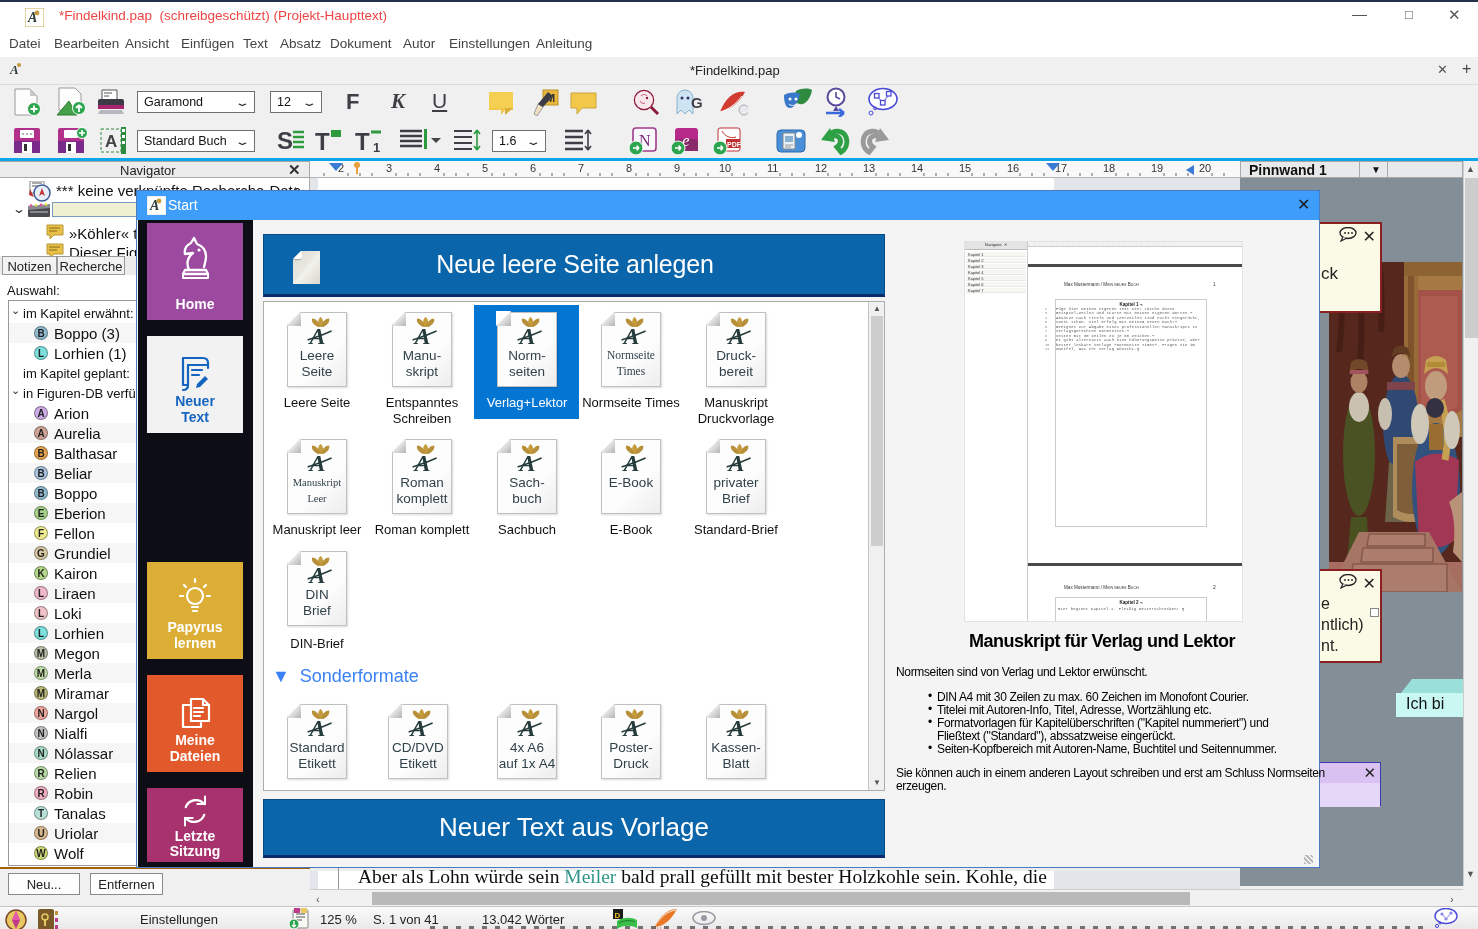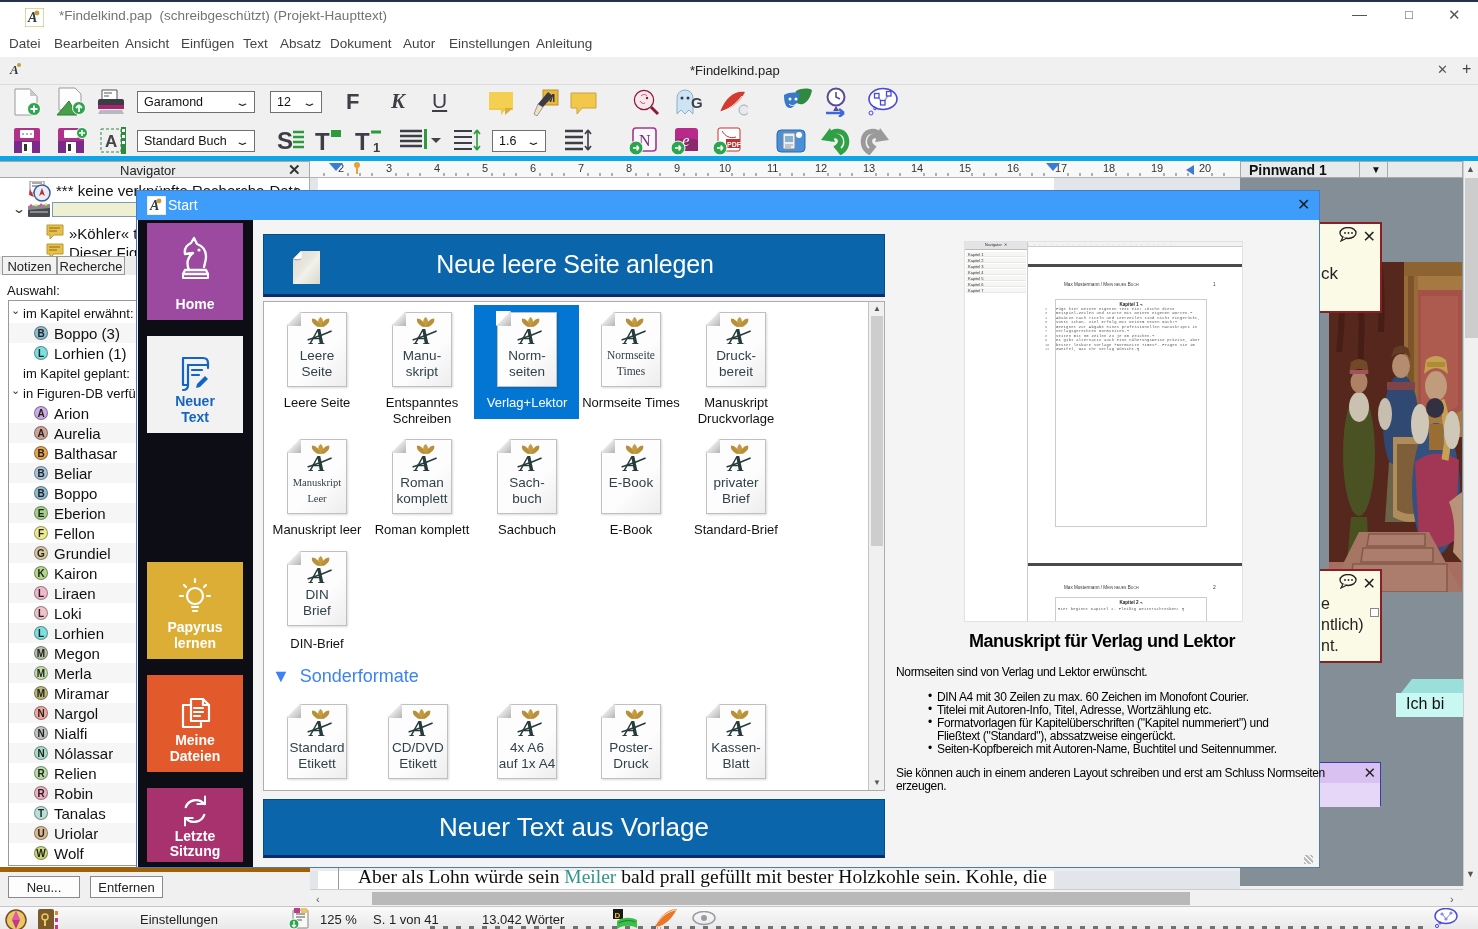--- a/index.html
+++ b/index.html
@@ -3,39 +3,39 @@
 *{margin:0;padding:0;box-sizing:border-box;}
 html,body{width:1478px;height:929px;overflow:hidden;font-family:"Liberation Sans",sans-serif;}
 body{position:relative;background:#f0f0f0;}
 .abs{position:absolute;}
 
 #topline{left:0;top:0;width:1478px;height:2px;background:#26324b;}
 #titlebar{left:0;top:2px;width:1478px;height:28px;background:#fff;}
 #menubar{left:0;top:30px;width:1478px;height:27px;background:#fff;}
 .menuitem{position:absolute;top:6px;font-size:13.5px;color:#444;}
 #tabbar{left:0;top:57px;width:1478px;height:28px;background:#f0f0f0;border-bottom:1px solid #dcdcdc;}
-#toolbar{left:0;top:85px;width:1478px;height:76px;background:#f0f0f0;border-bottom:5px solid #0ea5e9;}
+#toolbar{left:0;top:85px;width:1478px;height:76px;background:#f0f0f0;border-bottom:3px solid #0ea5e9;}
 .combo{position:absolute;background:#fff;border:1px solid #707070;font-size:12.5px;color:#111;padding:3px 0 0 6px;}
 .combo .chev{position:absolute;right:6px;top:3px;font-size:13px;color:#222;transform:scale(1.5,.75);}
 
 #navhead{left:0;top:161px;width:310px;height:17px;background:#ececec;border:1px solid #a8a8a8;border-left:none;font-size:13px;color:#222;}
 #ruler{left:310px;top:161px;width:930px;height:17px;background:#f8f8f8;border-bottom:1px solid #b5b5b5;}
 #pinhead{left:1240px;top:161px;width:223px;height:17px;background:#e7e9ea;border:1px solid #a8a8a8;font-size:14px;}
 
 #leftpanel{left:0;top:178px;width:310px;height:689px;background:#fff;}
 .treerow{position:absolute;font-size:15px;color:#111;}
 #tabs{left:0;top:78px;width:310px;height:19px;background:#ececec;}
 .tab{position:absolute;top:0;height:19px;background:#f2f2f2;border:1px solid #999;font-size:13px;color:#222;text-align:center;padding-top:2px;}
 #list{left:8px;top:122px;width:302px;height:566px;background:#fff;border:1px solid #999;border-right:none;}
 .lrow{position:absolute;left:0;width:300px;height:20px;font-size:15px;color:#111;}
 .lrow.alt{background:#f6f6f6;}
 .badge{position:absolute;left:25px;top:3px;width:14px;height:14px;border-radius:50%;font-size:10px;font-weight:bold;color:#222;text-align:center;line-height:14px;}
 .lname{position:absolute;left:45px;top:2px;}
 .sect{position:absolute;left:14px;font-size:13px;color:#111;}
-#btnstrip{left:0;top:867px;width:310px;height:39px;background:#f0f0f0;border-top:5px solid #a16207;z-index:5;}
+#btnstrip{left:0;top:867px;width:310px;height:39px;background:#f0f0f0;border-top:2px solid #a16207;z-index:5;}
 .pbtn{position:absolute;top:4px;height:22px;background:#fdfdfd;border:1px solid #8a8a8a;font-size:13px;color:#222;text-align:center;padding-top:3px;}
 
 #docarea{left:310px;top:178px;width:930px;height:711px;background:#e2e5e9;}
 #docpage{position:absolute;left:8px;top:0;width:736px;height:711px;background:#fff;}
 
 #pinboard{left:1240px;top:178px;width:223px;height:708px;background:#848e96;}
 .note{position:absolute;background:#fbfae6;border:2px solid #8b2022;}
 .noteicons{position:absolute;top:3px;right:4px;font-size:15px;color:#222;}
 
 #vscroll{left:1463px;top:161px;width:15px;height:725px;background:#f0f0f0;border-left:1px solid #cdcdcd;}
@@ -60,21 +60,21 @@
 #rightpane{left:748px;top:30px;width:434px;height:646px;}
 .rtxt{position:absolute;font-size:12px;letter-spacing:-0.35px;color:#000;}
 </style></head><body>
 <div class="abs" id="topline"></div>
 <div class="abs" id="titlebar">
  <svg class="abs" style="left:25px;top:6px" width="19" height="19">
       <rect x="0" y="0" width="19" height="19" fill="#fff" stroke="#caa94a" stroke-width="1"></rect>
       <text x="3" y="14" font-size="14" font-style="italic" font-family="Liberation Serif" fill="#2e3d3d" font-weight="bold">A</text>
       <circle cx="12" cy="5" r="2.4" fill="#c59b3c"></circle>
     </svg>
- <div class="abs" style="left:59px;top:6px;font-size:13.5px;color:#737373;">*Findelkind.pap&nbsp; (schreibgeschützt) (Projekt-Haupttext)</div>
+ <div class="abs" style="left:59px;top:6px;font-size:13.5px;color:#ef4444;">*Findelkind.pap&nbsp; (schreibgeschützt) (Projekt-Haupttext)</div>
  <div class="abs" style="left:1352px;top:3px;font-size:15px;color:#555;">—</div>
  <div class="abs" style="left:1405px;top:5px;font-size:13px;color:#555;">□</div>
  <div class="abs" style="left:1448px;top:4px;font-size:15px;color:#555;">✕</div>
 </div>
 <div class="abs" id="menubar">
  <div class="menuitem" style="left:9px;">Datei</div>
  <div class="menuitem" style="left:54px;">Bearbeiten</div>
  <div class="menuitem" style="left:125px;">Ansicht</div>
  <div class="menuitem" style="left:181px;">Einfügen</div>
  <div class="menuitem" style="left:243px;">Text</div>

